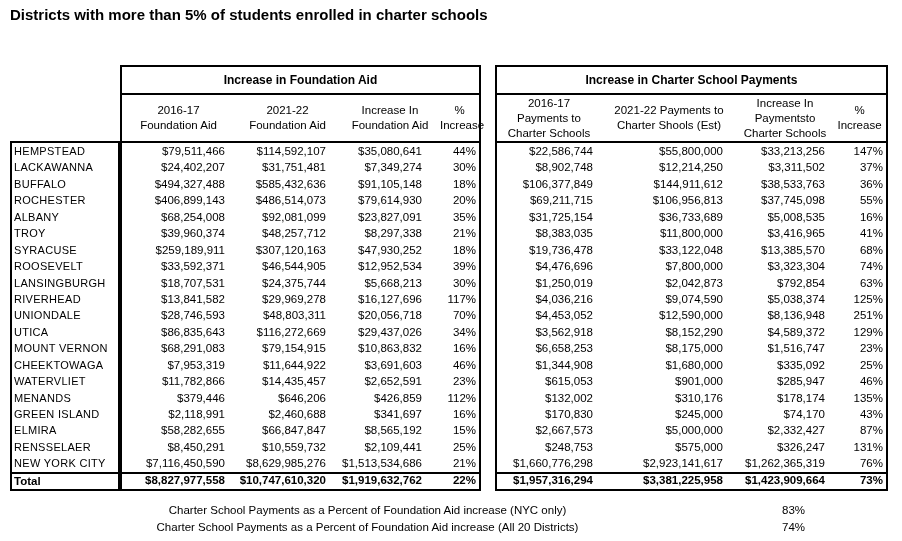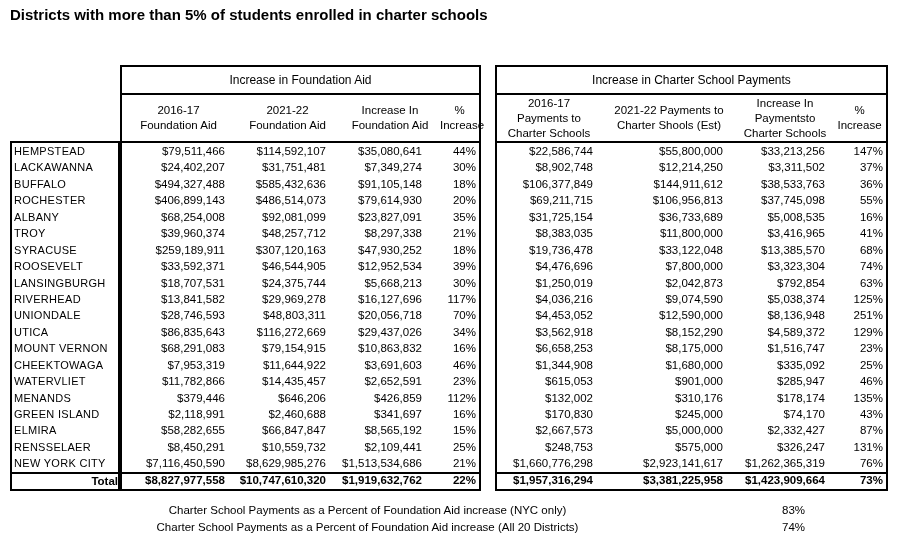--- a/index.html
+++ b/index.html
@@ -8,30 +8,30 @@
     font-family:"Liberation Sans", sans-serif; color:#000; overflow:hidden;
   }
   .title { position:absolute; left:10px; top:6px; font-size:15px; font-weight:bold; }
 
   
   .names-box {
     position:absolute; left:10px; top:141px; width:110px; height:350px;
     border:2px solid #000; box-sizing:border-box; background:#fff;
   }
   .name-row { height:16.45px; line-height:16.45px; font-size:11px; padding-left:2px; letter-spacing:0.3px; white-space:nowrap; overflow:hidden; }
-  .name-total { height:15px; line-height:14px; border-top:2px solid #000; font-weight:bold; font-size:11.5px; padding-left:2px;text-align:right; }
+  .name-total { height:15px; line-height:14px; border-top:2px solid #000; font-weight:bold; font-size:11.5px; padding-left:2px; }
 
   
   .tbl {
     position:absolute; top:65px; height:426px; border:2px solid #000;
     box-sizing:border-box; background:#fff;
   }
   .tbl.lt { left:120px; width:361px; }
   .tbl.rt { left:495px; width:393px; }
-  .section-row { height:26px; line-height:26px; border-bottom:2px solid #000; text-align:center; font-weight:normal; font-size:12px; }
+  .section-row { height:26px; line-height:26px; border-bottom:2px solid #000; text-align:center; font-weight:bold; font-size:12px; }
   .hdr-row { height:46px; border-bottom:2px solid #000; display:flex; }
   .hdr-cell { display:flex; flex-direction:column; justify-content:center; text-align:center; font-size:11.5px; line-height:15px; white-space:nowrap; }
   .row { display:flex; height:16.45px; line-height:16.45px; font-size:11.5px; white-space:nowrap; }
   .total-row { display:flex; border-top:2px solid #000; height:15px; line-height:13px; font-weight:bold; font-size:11.5px; }
   .cell { text-align:right; box-sizing:border-box; overflow:hidden; }
 
   .lt .c1 { width:113px; } .lt .c2 { width:105px; } .lt .c3 { width:100px; } .lt .c4 { width:39px; }
   .lt .cell.c1 { padding-right:10px; } .lt .cell.c2 { padding-right:14px; }
   .lt .cell.c3 { padding-right:18px; } .lt .cell.c4 { padding-right:3px; }
 

